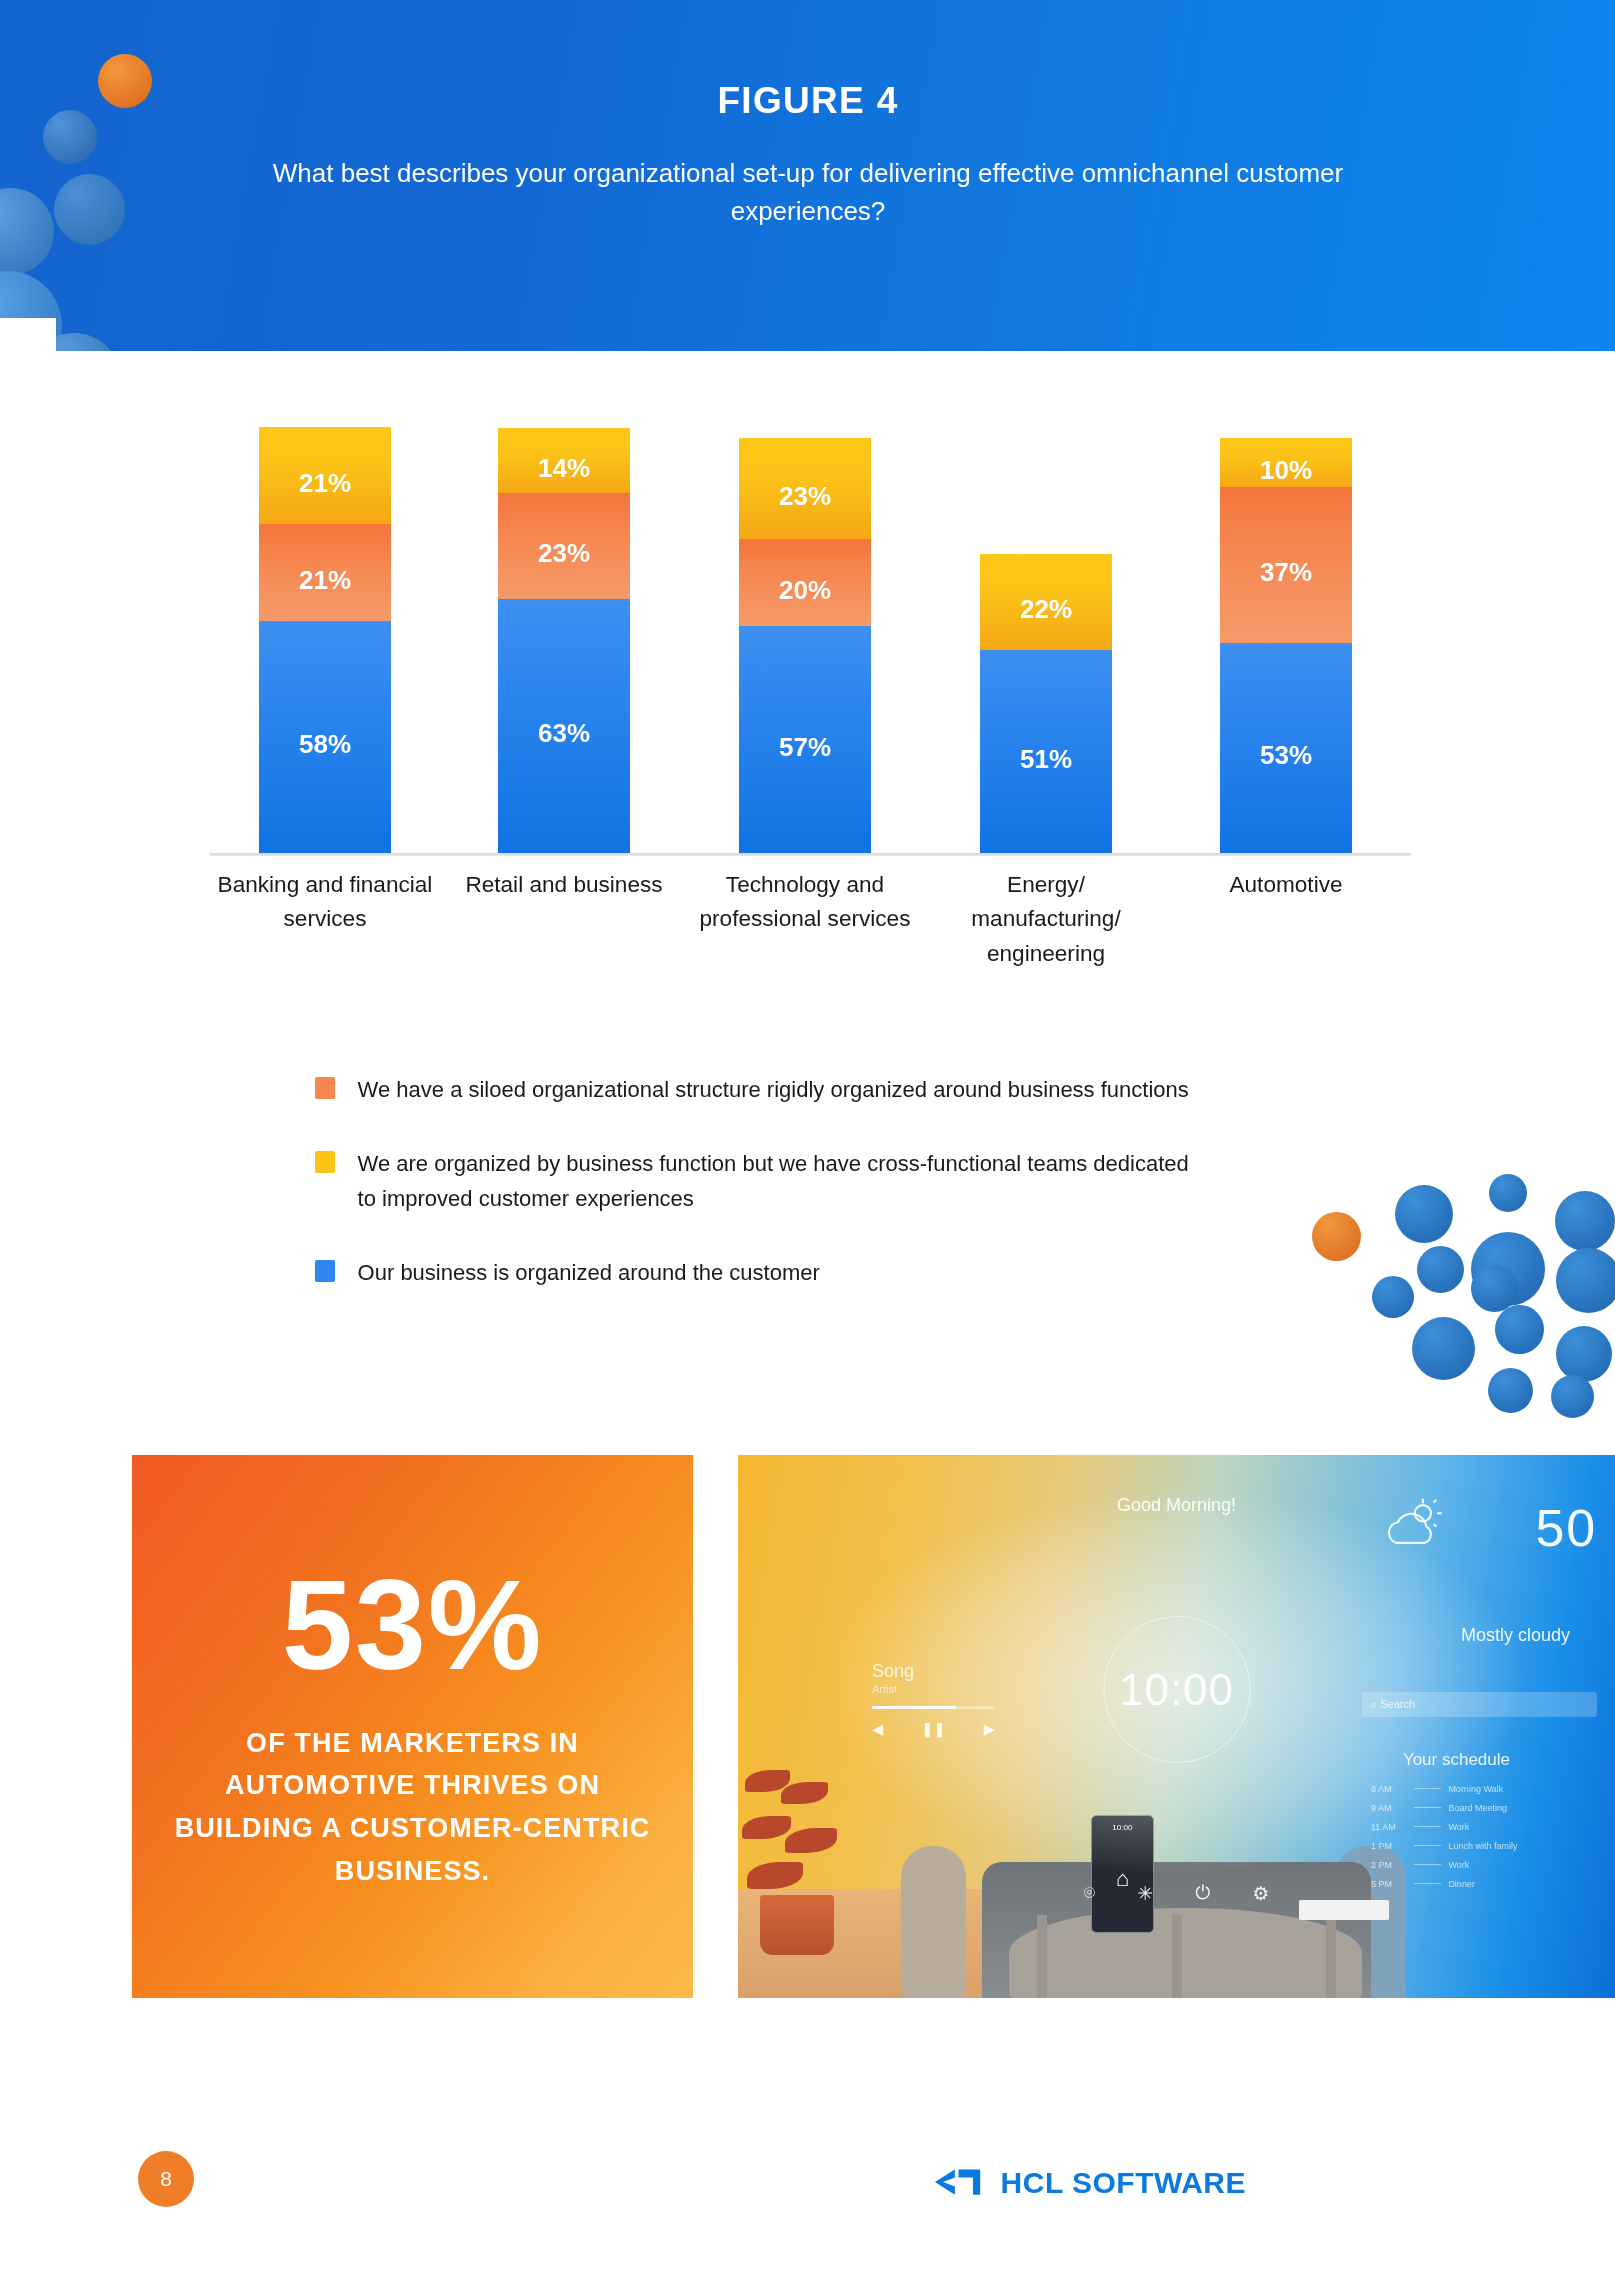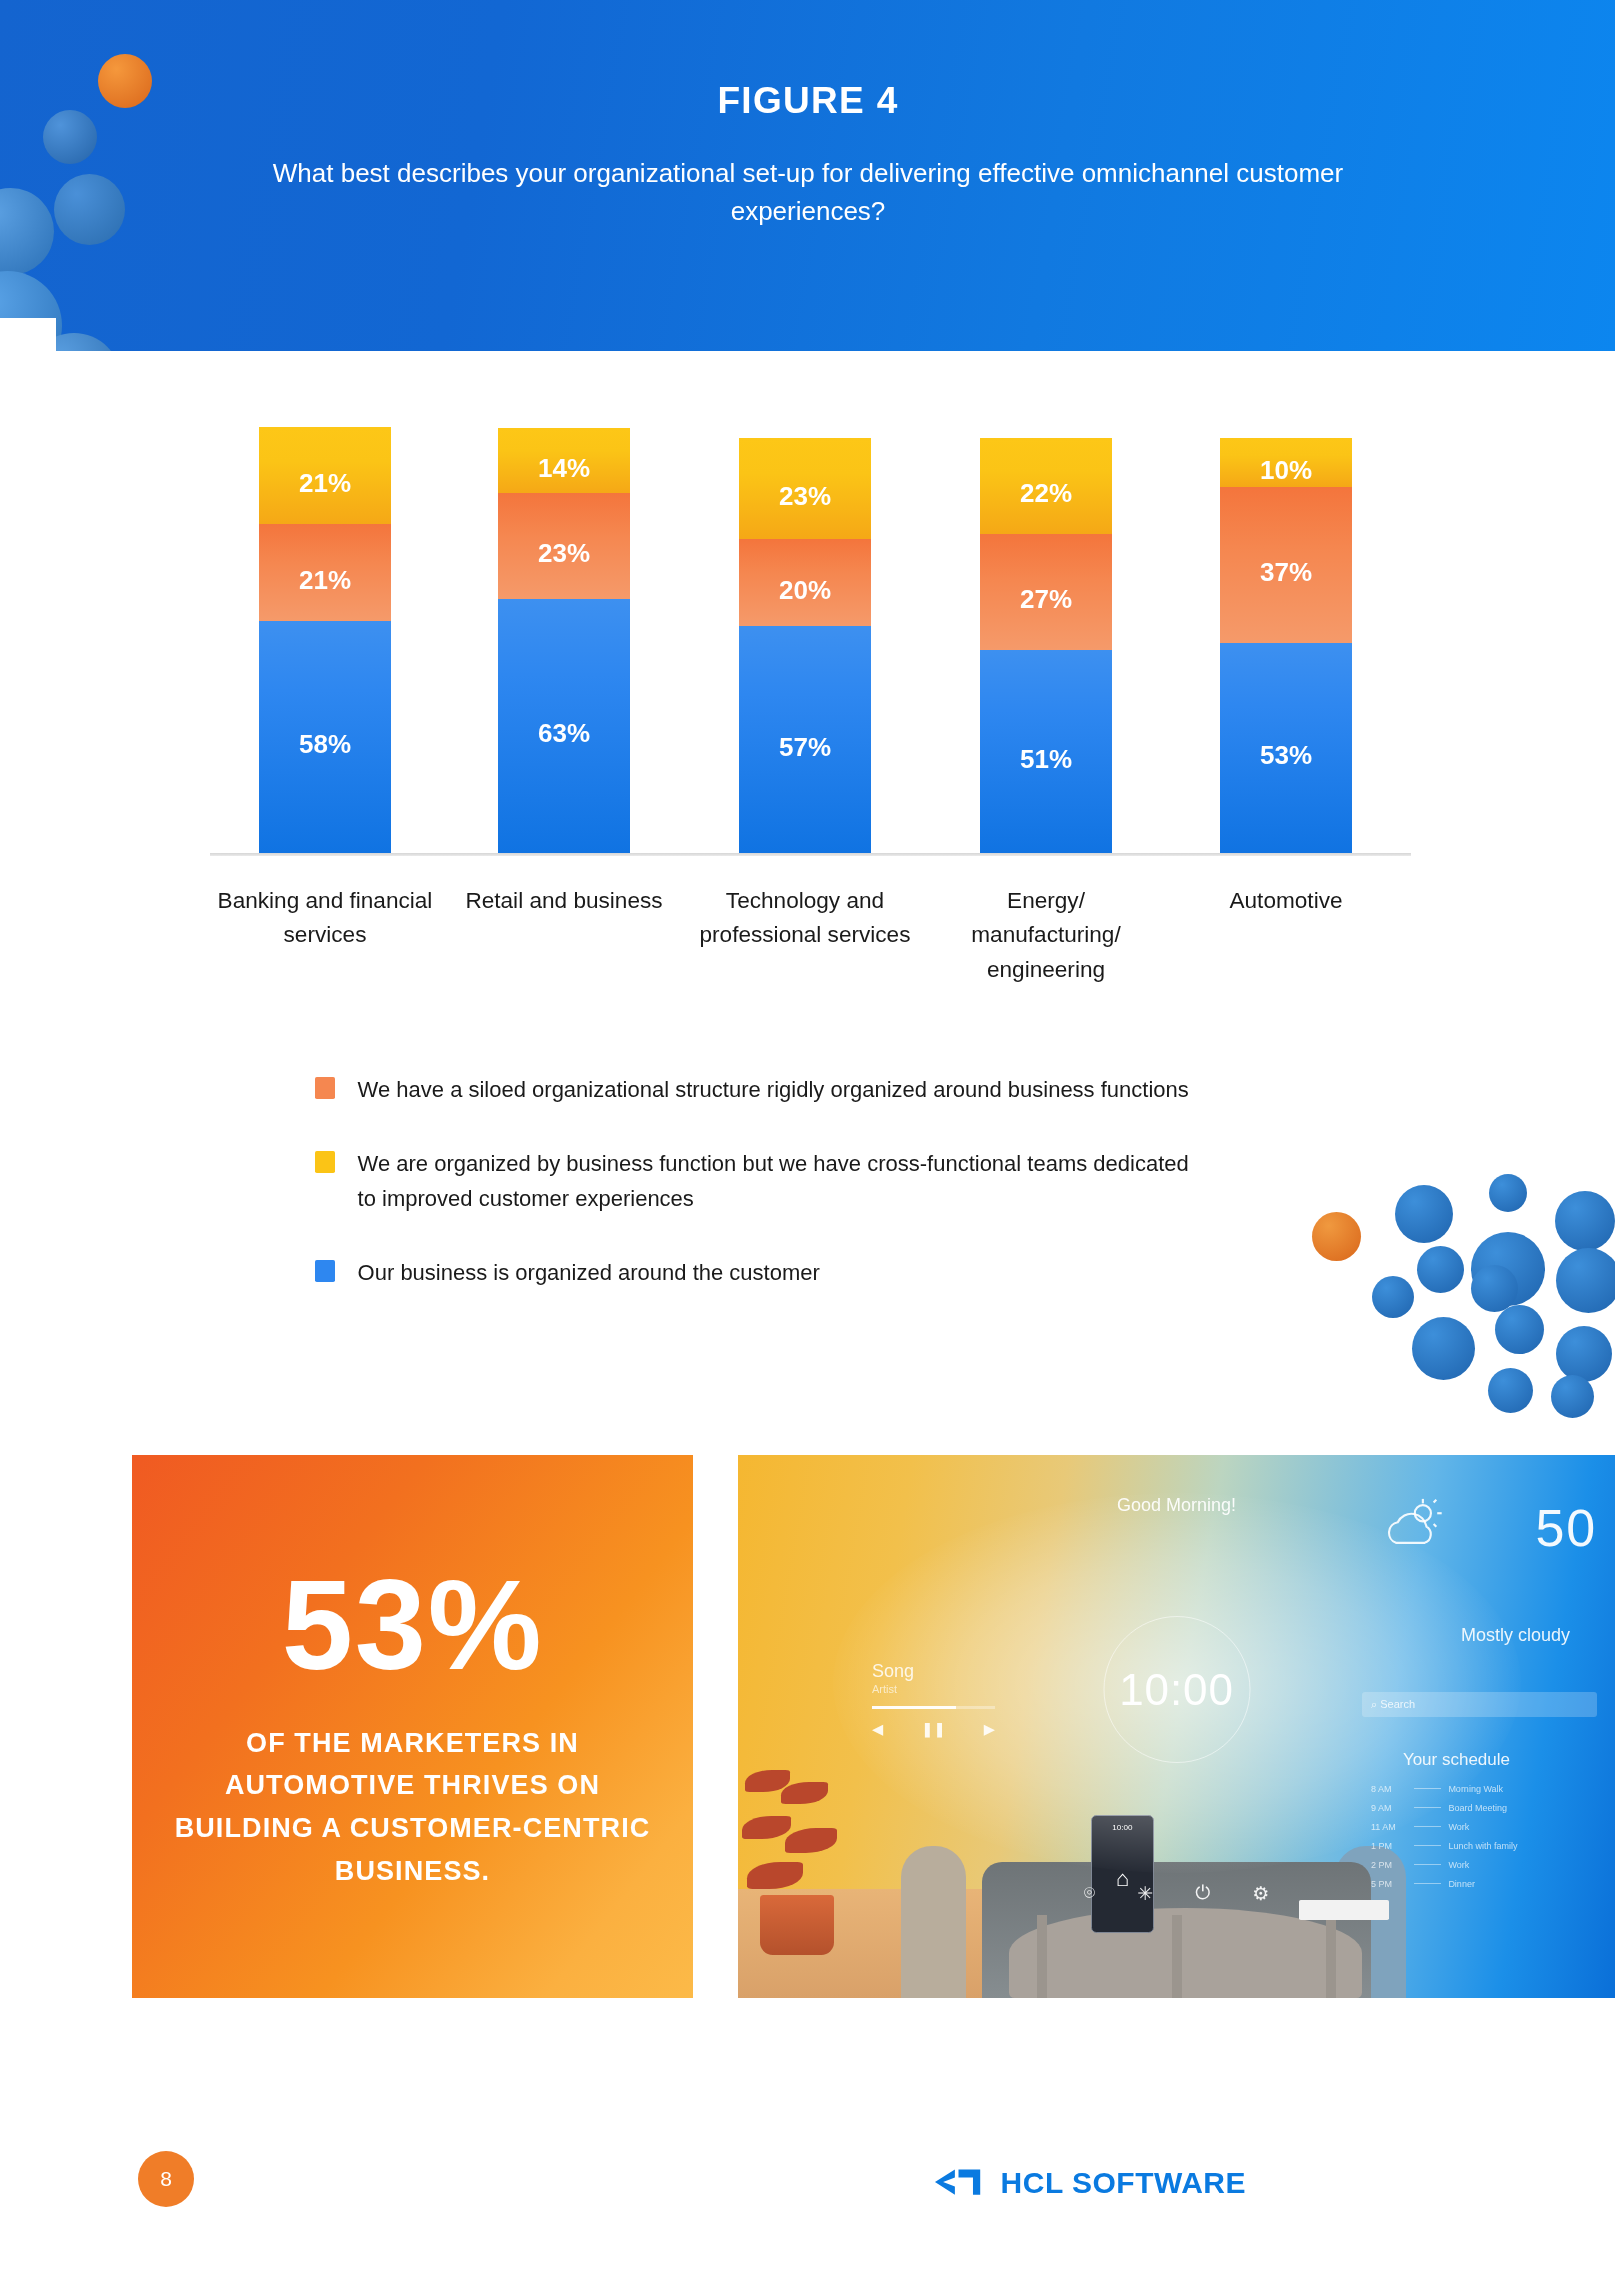--- a/index.html
+++ b/index.html
@@ -44,21 +44,21 @@
     position: relative; width: 132px;
     display: flex; align-items: center; justify-content: center;
     color: #ffffff; font-size: 26px; font-weight: bold;
   }
   .seg span { display: block; margin-top: 15.4px; }
   .seg-yellow { background: linear-gradient(to bottom, #fdc717 0%, #fbc416 35%, #f5a816 100%); }
   .seg-orange { background: linear-gradient(to bottom, #f4753c 0%, #f58750 40%, #f59a6a 100%); }
   .seg-blue   { background: linear-gradient(to bottom, #3d90f0 0%, #2e87f0 30%, #1073e2 100%); }
   .cat-label {
     position: absolute; top: 517px; width: 226px;
-    text-align: center; font-size: 22.6px; color: #1a1a1a; line-height: 1.52; margin-top: 16px;
+    text-align: center; font-size: 22.6px; color: #1a1a1a; line-height: 1.52;
   }
 
   
   .legend { position: absolute; left: 315px; top: 1072px; width: 905px; }
   .legend-row { position: relative; display: flex; margin-bottom: 38px; }
   .legend-swatch {
     flex: 0 0 auto; width: 20px; height: 22px; margin-top: 5.4px; margin-right: 22.6px;
     border-radius: 1.8px;
   }
   .legend-text { font-size: 22px; color: #1a1a1a; line-height: 1.62; max-width: 841px; }
@@ -219,23 +219,20 @@
       </div>
       <div class="seg seg-blue" style="height:227px;">
         <span>57%</span>
       </div>
     </div>
     <div class="cat-label" style="left:692px;">Technology and professional services</div>
 
     <div class="bar-group" style="left:980px; bottom:149px;">
       <div class="seg seg-yellow" style="height:96px;">
         <span>22%</span>
-      </div>
-      <div class="seg seg-orange" style="height:116px;">
-        <span>27%</span>
       </div>
       <div class="seg seg-blue" style="height:203px;">
         <span>51%</span>
       </div>
     </div>
     <div class="cat-label" style="left:933px;">Energy/ manufacturing/ engineering</div>
 
     <div class="bar-group" style="left:1220px; bottom:149px;">
       <div class="seg seg-yellow" style="height:49px;">
         <span>10%</span>

